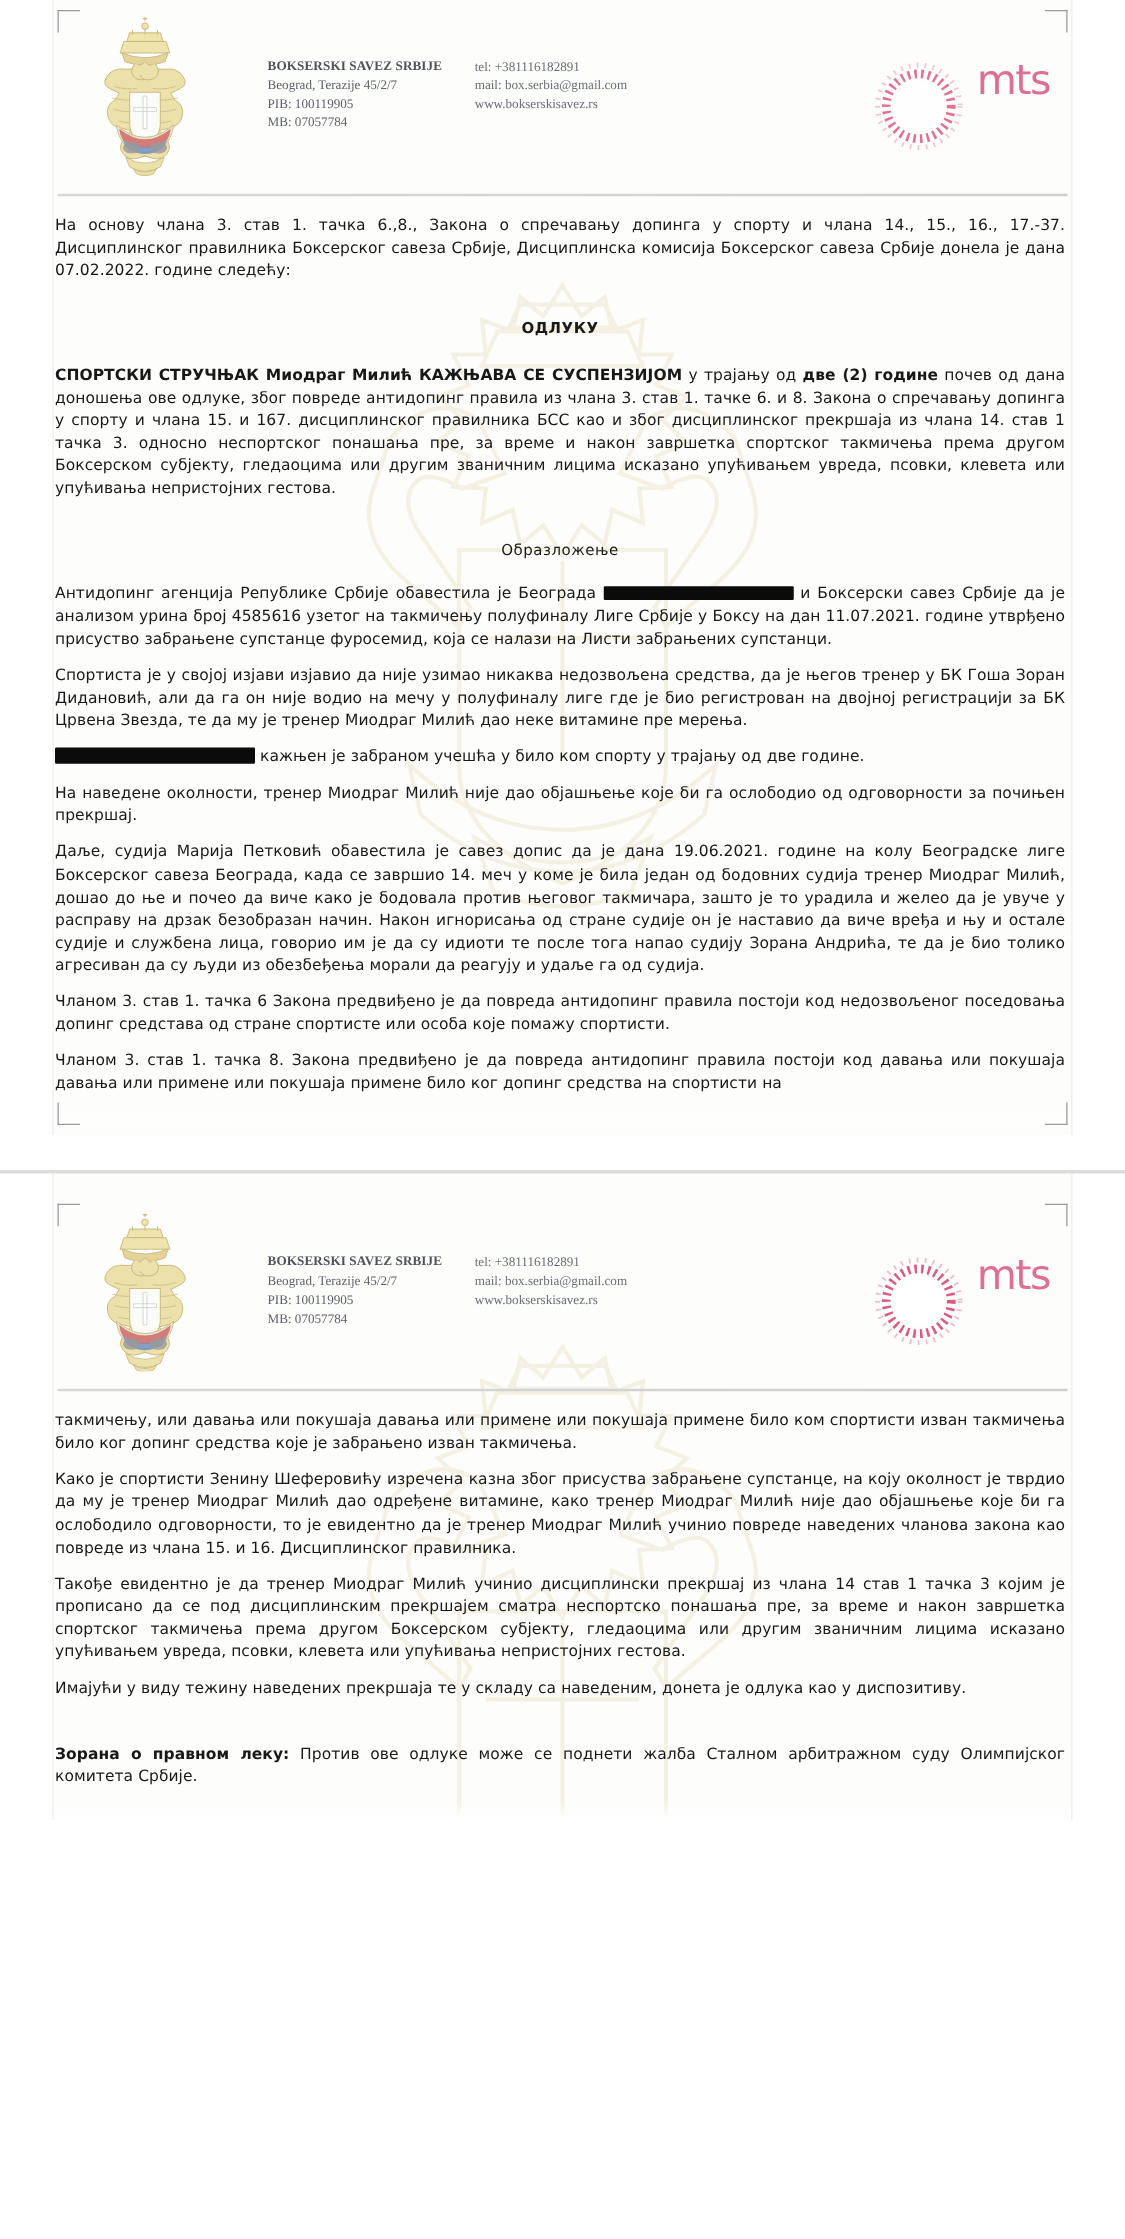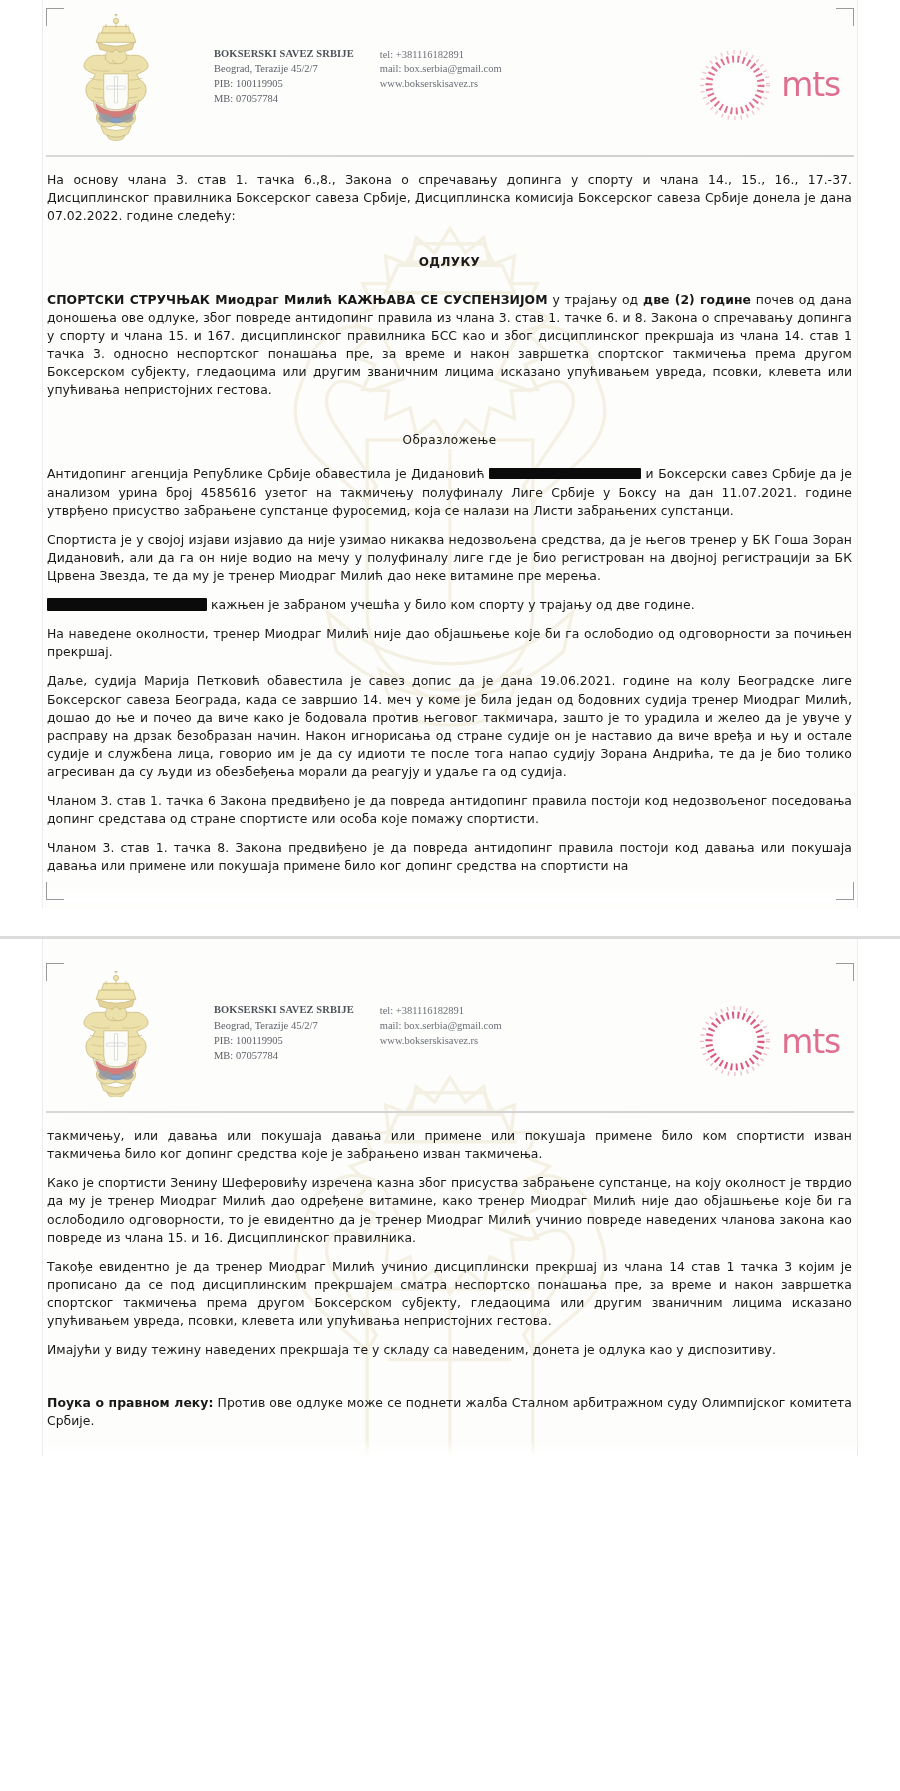--- a/index.html
+++ b/index.html
@@ -105,21 +105,20 @@
   .lh-col .org {
     font-weight: bold;
     letter-spacing: .1px;
     color: #4e5259;
     margin-bottom: 1px;
   }
   .lh-col.contact { padding-top: 1px; color: #6a6e75; }
 
   .mts-logo {
     display: flex;
-    align-items: center;
     gap: 8px;
     padding-bottom: 10px;
     margin-left: auto;
   }
   .mts-ring { width: 76px; height: 76px; }
   .mts-ring svg { display: block; }
   .mts-word {
     font-family: "DejaVu Sans", sans-serif;
     font-size: 33px;
     color: #d8517a;
@@ -134,22 +133,21 @@
     z-index: 3;
     height: 2px;
     margin: 4px 46px 0 46px;
     background: linear-gradient(to right, #d8d8d8, #cfcfcf);
   }
 
   
   .doc-body {
     position: relative;
     z-index: 2;
-    padding: 14px 48px 10px 28px;
-    margin-left: 19px;
+    padding: 14px 48px 10px 44px;
   }
   p.para {
     margin: 0 0 11px 0;
     font-size: 12.4px;
     line-height: 1.46;
     text-align: justify;
     color: #181818;
     letter-spacing: .05px;
   }
   p.para:last-child { margin-bottom: 0; }
@@ -289,21 +287,21 @@
     <div class="doc-body">
 
       <p class="para">На основу члана 3. став 1. тачка 6.,8., Закона о спречавању допинга у спорту  и члана 14., 15., 16., 17.-37. Дисциплинског правилника Боксерског савеза Србије, Дисциплинска комисија Боксерског савеза Србије донела је дана 07.02.2022. године следећу:</p>
 
       <div class="center heading-odluku">ОДЛУКУ</div>
 
       <p class="para"><b>СПОРТСКИ СТРУЧЊАК Миодраг Милић КАЖЊАВА СЕ СУСПЕНЗИЈОМ</b><span> у трајању од </span><b>две (2) године</b><span> почев од дана доношења ове одлуке, због повреде антидопинг правила из члана 3. став 1. тачке 6. и 8. Закона о спречавању допинга у спорту и члана 15. и 167. дисциплинског правилника БСС као и због дисциплинског прекршаја из члана 14. став 1 тачка 3.  односно неспортског понашања пре, за време и након завршетка спортског такмичења према другом Боксерском субјекту, гледаоцима или другим званичним лицима исказано упућивањем увреда, псовки, клевета или упућивања непристојних гестова.</span></p>
 
       <div class="center heading-obraz">Образложење</div>
 
-      <p class="para"><span>Антидопинг агенција Републике Србије обавестила је Дидановић </span><span class="redact r1"></span><span> и Боксерски савез Србије да је анализом урина број 4585616 узетог на такмичењу полуфиналу Лиге Србије у Боксу на дан 11.07.2021. године утврђено присуство забрањене супстанце фуросемид, која се налази на Листи забрањених супстанци.</span></p>
+      <p class="para"><span>Антидопинг агенција Републике Србије обавестила је Београда </span><span class="redact r1"></span><span> и Боксерски савез Србије да је анализом урина број 4585616 узетог на такмичењу полуфиналу Лиге Србије у Боксу на дан 11.07.2021. године утврђено присуство забрањене супстанце фуросемид, која се налази на Листи забрањених супстанци.</span></p>
 
       <p class="para">Спортиста је у својој изјави изјавио да није узимао никаква недозвољена средства, да је његов тренер у БК Гоша Зоран Дидановић, али да га он није водио на мечу у полуфиналу лиге где је био регистрован на двојној регистрацији за БК Црвена Звезда, те да му је тренер Миодраг Милић дао неке витамине пре мерења.</p>
 
       <p class="para"><span class="redact r2"></span><span> кажњен је забраном учешћа у било ком спорту у трајању од две године.</span></p>
 
       <p class="para">На наведене околности, тренер Миодраг Милић није дао објашњење које би га ослободио од одговорности за почињен прекршај.</p>
       <p class="para">Даље, судија Марија Петковић обавестила је савез допис да је дана 19.06.2021. године на колу Београдске лиге Боксерског савеза Београда, када се завршио 14. меч у коме је била један од бодовних судија тренер Миодраг Милић, дошао до ње и почео да виче како је бодовала против његовог такмичара, зашто је то урадила и желео да је увуче у расправу на дрзак безобразан начин. Након игнорисања од стране судије он је наставио да виче вређа и њу и остале судије и службена лица, говорио им је да су идиоти те после тога напао судију Зорана Андрића, те да је био толико агресиван да су људи из обезбеђења морали да реагују и удаље га од судија.</p>
       <p class="para">Чланом 3. став 1. тачка 6 Закона предвиђено је да повреда антидопинг правила постоји код недозвољеног поседовања допинг средстава од стране спортисте или особа које помажу спортисти.</p>
       <p class="para">Чланом 3. став 1. тачка 8. Закона предвиђено је да повреда антидопинг правила постоји код давања или покушаја давања или примене или покушаја примене било ког допинг средства на спортисти на</p>
     </div>
@@ -405,18 +403,18 @@
     <div class="rule"></div>
 
     <div class="doc-body">
       <p class="para">такмичењу, или давања или покушаја давања или примене или покушаја примене било ком спортисти изван такмичења било ког допинг средства које је забрањено изван такмичења.</p>
       <p class="para">Како је спортисти Зенину Шеферовићу изречена казна због присуства забрањене супстанце, на коју околност је тврдио да му је тренер Миодраг Милић дао одређене витамине, како тренер Миодраг Милић није дао објашњење које би га ослободило одговорности, то је евидентно да је тренер Миодраг Милић учинио повреде наведених чланова закона као повреде из члана 15. и 16. Дисциплинског правилника.</p>
       <p class="para">Такође евидентно је да тренер Миодраг Милић учинио дисциплински прекршај из члана 14 став 1 тачка 3 којим је прописано да се под дисциплинским прекршајем сматра неспортско понашања пре, за време и након завршетка спортског такмичења према другом Боксерском субјекту, гледаоцима или другим званичним лицима исказано упућивањем увреда, псовки, клевета или упућивања непристојних гестова.</p>
       <p class="para">Имајући у виду тежину наведених прекршаја те у складу са наведеним, донета је одлука као у диспозитиву.</p>
 
       <div class="spacer-md"></div>
 
-      <p class="para"><b>Поука о правном леку:</b><span> Против ове одлуке може се поднети жалба Сталном арбитражном суду Олимпијског комитета Србије.</span></p>
+      <p class="para"><b>Зорана о правном леку:</b><span> Против ове одлуке може се поднети жалба Сталном арбитражном суду Олимпијског комитета Србије.</span></p>
     </div>
 
     <div class="page-cut"></div>
   </div>
 </div>
 
 </body></html>

